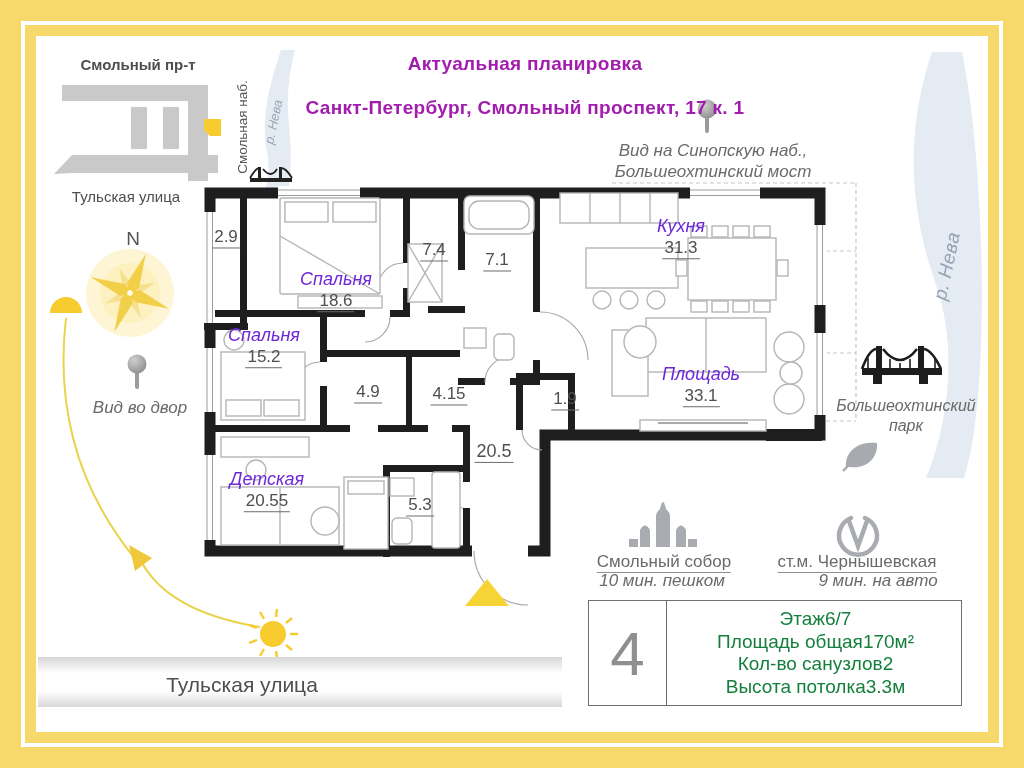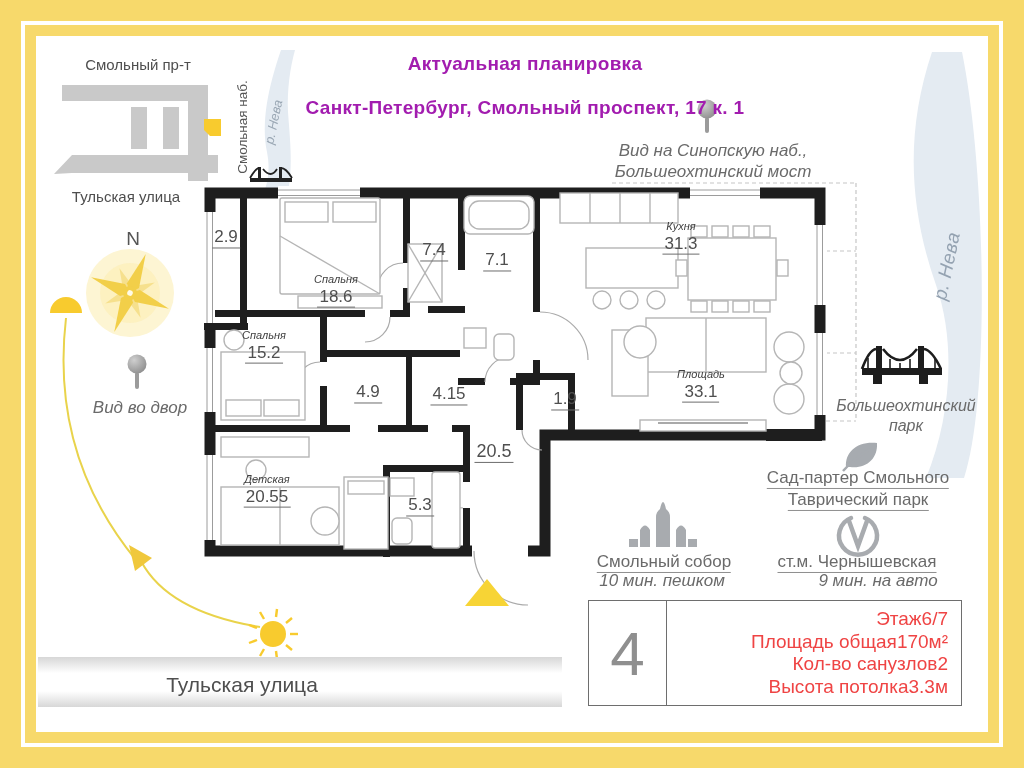--- a/index.html
+++ b/index.html
@@ -11,34 +11,34 @@
   .pinstripe{position:absolute;inset:21px;border:4px solid #ffffff;pointer-events:none;z-index:41;}
   
   .lab{position:absolute;transform:translate(-50%,-50%);white-space:nowrap;z-index:20;
        color:#4f4f4f;line-height:1.25;text-align:center;}
   .it{font-style:italic;}
   .und{border-bottom:1.5px solid #8f8f8f;padding-bottom:1px;display:inline-block;line-height:1.12;}
   .rot90{transform:translate(-50%,-50%) rotate(-90deg);}
   .rot78{transform:translate(-50%,-50%) rotate(-78deg);}
   .title{font-size:19px;color:#a21caf;letter-spacing:.3px;font-weight:700;}
   .room{z-index:21;}
-  .room .rname{font-style:italic;font-size:11px;color:#404040;}
+  .room .rname{font-style:italic;font-size:18px;color:#6d28d9;}
   .room .rarea{font-size:17px;color:#4f4f4f;border-bottom:1.5px solid #6d6d6d;
                display:inline-block;line-height:1.12;padding:0 2px 1px;}
   .note{font-size:17px;color:#6a6a6a;}
   .small{font-size:15px;color:#4e4e4e;}
   .riverlab{font-size:19px;color:#94a2b1;font-style:italic;letter-spacing:.5px;}
   
   .info{position:absolute;left:588px;top:600px;width:374px;height:106px;box-sizing:border-box;
         border:1.5px solid #6e6e6e;display:flex;z-index:22;background:transparent;}
   .info .num{width:77px;border-right:1.5px solid #6e6e6e;display:flex;align-items:center;
              justify-content:center;font-size:62px;color:#8f8f8f;}
   .info .rows{flex:1;display:flex;flex-direction:column;justify-content:space-around;
               padding:7px 13px 7px 16px;}
-  .info .row{display:flex;justify-content:flex-end;font-size:19px;color:#ef4444;line-height:1.05;}
+  .info .row{display:flex;justify-content:center;font-size:19px;color:#15803d;line-height:1.05;}
 </style>
 </head>
 <body>
 
 <div id="canvas">
 
 <svg width="1024" height="768" viewBox="0 0 1024 768">
   <defs>
     <radialGradient id="pingrad" cx="35%" cy="30%" r="75%">
       <stop offset="0%" stop-color="#cfcfcf"></stop>
@@ -304,44 +304,40 @@
 
   <g stroke="#a8abaf" stroke-width="4.5" fill="none" stroke-linecap="round">
     <path d="M 851 518 A 19 19 0 1 0 865 518"></path>
     <path d="M 849 521 L 858 546 L 867 521"></path>
   </g>
 </svg>
 
 <div class="lab title" style="left:525px;top:64px;">Актуальная планировка</div>
 <div class="lab title" style="left:525px;top:108px;">Санкт-Петербург, Смольный проспект, 17 к. 1</div>
 
-<div class="lab small" style="left:138px;top:65px;font-weight:400;">Смольный пр-т</div>
+<div class="lab small" style="left:138px;top:65px;font-weight:700;">Смольный пр-т</div>
 <div class="lab small" style="left:126px;top:197px;font-weight:500;">Тульская улица</div>
 <div class="lab rot90" style="left:243px;top:127px;font-size:13.5px;color:#555;">Смольная наб.</div>
 <div class="lab rot78 it" style="left:274px;top:122px;font-size:13px;color:#9aa7b4;">р. Нева</div>
 
 <div class="lab" style="left:133px;top:239px;font-size:19px;color:#555;">N</div>
 
 <div class="lab note it" style="left:713px;top:161px;">
   <div>Вид на Синопскую наб.,</div>
   <div>Большеохтинский мост</div>
 </div>
 <div class="lab note it" style="left:140px;top:408px;">Вид во двор</div>
 
 <div class="lab rot78 riverlab" style="left:947px;top:266px;">р. Нева</div>
 
 <div class="lab note it" style="left:906px;top:416px;font-size:16px;">
   <div>Большеохтинский</div>
   <div>парк</div>
 </div>
 
-<div class="lab note" style="left:858px;top:489px;">
-  <div><span class="und">Сад-партер Смольного</span></div>
-  <div><span class="und">Таврический парк</span></div>
-</div>
 
 <div class="lab note" style="left:664px;top:562px;"><span class="und">Смольный собор</span></div>
 <div class="lab note it" style="left:662px;top:581px;">10 мин. пешком</div>
 <div class="lab note" style="left:857px;top:562px;"><span class="und">ст.м. Чернышевская</span></div>
 <div class="lab note it" style="left:857px;top:581px;margin-left:21px;">9 мин. на авто</div>
 
 <div class="lab" style="left:242px;top:685px;font-size:21px;color:#4f4f4f;">Тульская улица</div>
 
 <div class="lab room" style="left:336px;top:290px;">
   <div class="rname">Спальня</div>

